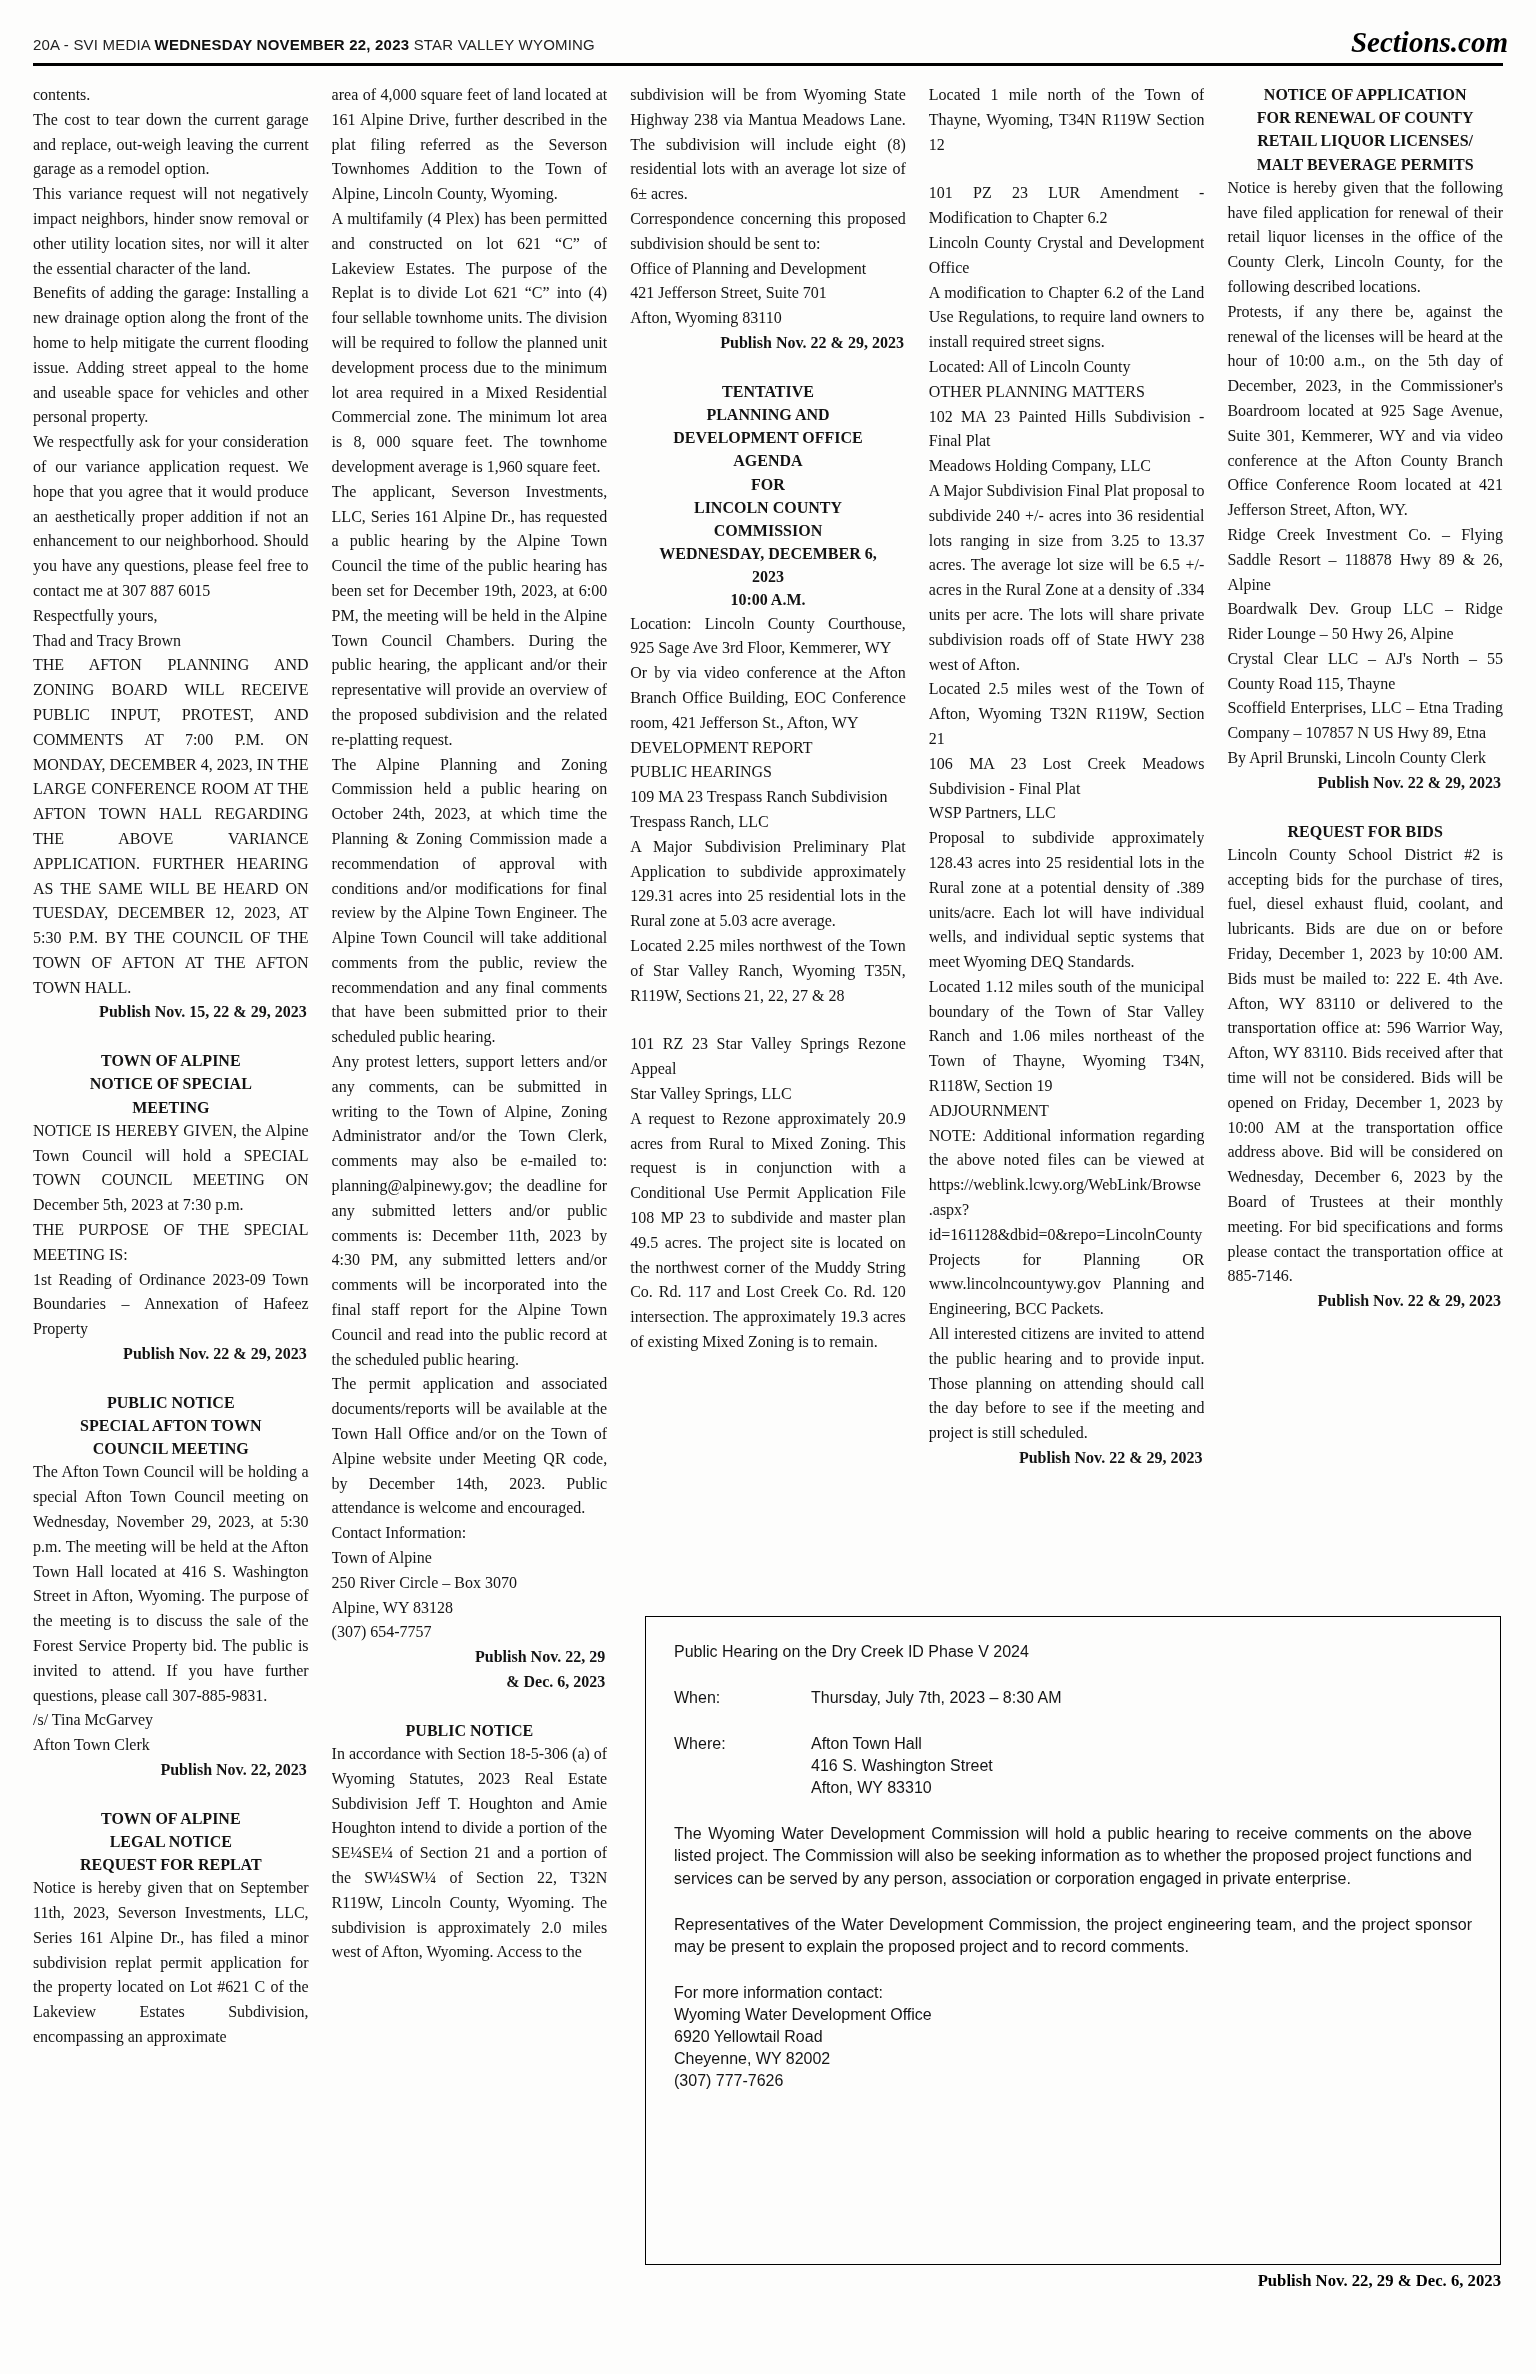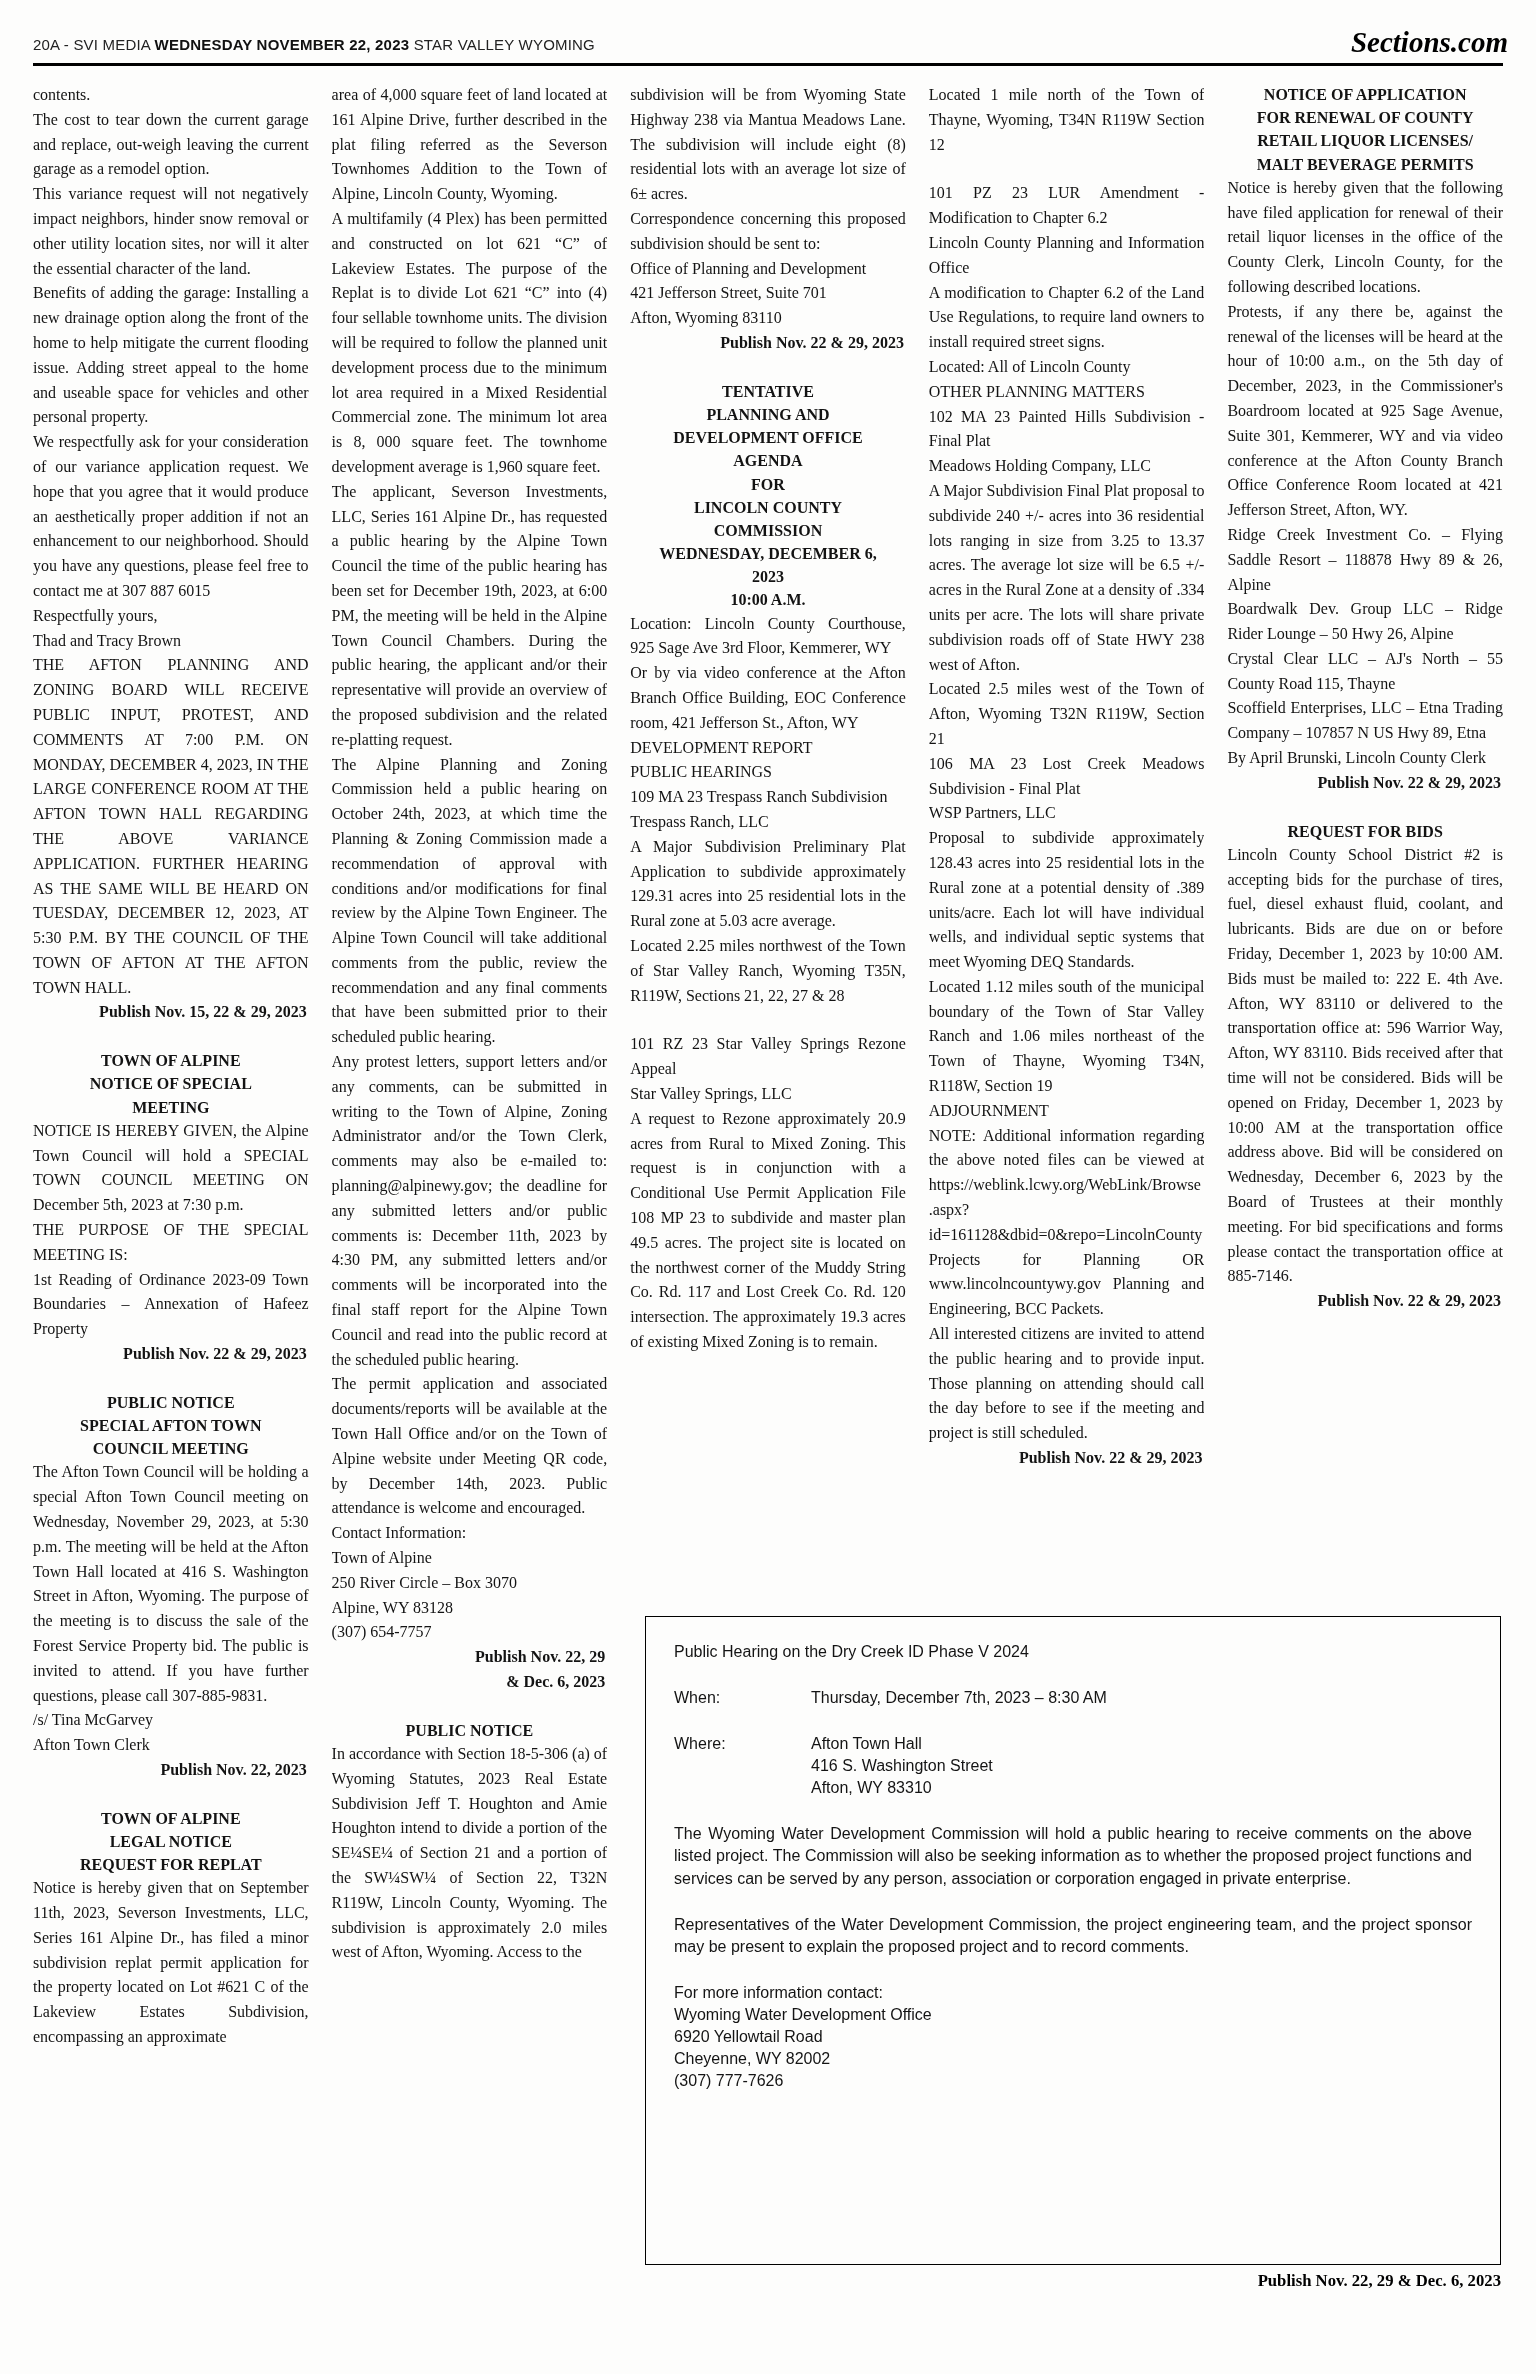--- a/index.html
+++ b/index.html
@@ -141,21 +141,21 @@
         <div class="blk p">Trespass Ranch, LLC</div>
         <div class="blk p">A Major Subdivision Preliminary Plat Application to subdivide approximately 129.31 acres into 25 residential lots in the Rural zone at 5.03 acre average.</div>
         <div class="blk p">Located 2.25 miles northwest of the Town of Star Valley Ranch, Wyoming T35N, R119W, Sections 21, 22, 27 &amp; 28</div>
         <div class="blk p gap">101 RZ 23 Star Valley Springs Rezone Appeal</div>
         <div class="blk p">Star Valley Springs, LLC</div>
         <div class="blk p">A request to Rezone approximately 20.9 acres from Rural to Mixed Zoning. This request is in conjunction with a Conditional Use Permit Application File 108 MP 23 to subdivide and master plan 49.5 acres. The project site is located on the northwest corner of the Muddy String Co. Rd. 117 and Lost Creek Co. Rd. 120 intersection. The approximately 19.3 acres of existing Mixed Zoning is to remain.</div>
       </div>
       <div class="col">
         <div class="blk p">Located 1 mile north of the Town of Thayne, Wyoming, T34N R119W Section 12</div>
         <div class="blk p gap">101 PZ 23 LUR Amendment - Modification to Chapter 6.2</div>
-        <div class="blk p">Lincoln County Planning and Information Office</div>
+        <div class="blk p">Lincoln County Crystal and Development Office</div>
         <div class="blk p">A modification to Chapter 6.2 of the Land Use Regulations, to require land owners to install required street signs.</div>
         <div class="blk p">Located: All of Lincoln County</div>
         <div class="blk p">OTHER PLANNING MATTERS</div>
         <div class="blk p">102 MA 23 Painted Hills Subdivision - Final Plat</div>
         <div class="blk p">Meadows Holding Company, LLC</div>
         <div class="blk p">A Major Subdivision Final Plat proposal to subdivide 240 +/- acres into 36 residential lots ranging in size from 3.25 to 13.37 acres. The average lot size will be 6.5 +/- acres in the Rural Zone at a density of .334 units per acre. The lots will share private subdivision roads off of State HWY 238 west of Afton.</div>
         <div class="blk p">Located 2.5 miles west of the Town of Afton, Wyoming T32N R119W, Section 21</div>
         <div class="blk p">106 MA 23 Lost Creek Meadows Subdivision - Final Plat</div>
         <div class="blk p">WSP Partners, LLC</div>
         <div class="blk p">Proposal to subdivide approximately 128.43 acres into 25 residential lots in the Rural zone at a potential density of .389 units/acre. Each lot will have individual wells, and individual septic systems that meet Wyoming DEQ Standards.</div>
@@ -182,21 +182,21 @@
         <div class="blk h">REQUEST FOR BIDS</div>
         <div class="blk p">Lincoln County School District #2 is accepting bids for the purchase of tires, fuel, diesel exhaust fluid, coolant, and lubricants. Bids are due on or before Friday, December 1, 2023 by 10:00 AM. Bids must be mailed to: 222 E. 4th Ave. Afton, WY 83110 or delivered to the transportation office at: 596 Warrior Way, Afton, WY 83110. Bids received after that time will not be considered. Bids will be opened on Friday, December 1, 2023 by 10:00 AM at the transportation office address above. Bid will be considered on Wednesday, December 6, 2023 by the Board of Trustees at their monthly meeting. For bid specifications and forms please contact the transportation office at 885-7146.</div>
         <div class="blk pub">Publish Nov. 22 &amp; 29, 2023</div>
       </div>
     </main>
 
   <section class="notice-box">
     <div class="box-title">Public Hearing on the Dry Creek ID Phase V 2024</div>
     <div class="box-row">
       <div class="box-label">When:</div>
-      <div class="box-value">Thursday, December 7th, 2023 – 8:30 AM</div>
+      <div class="box-value">Thursday, July 7th, 2023 – 8:30 AM</div>
     </div>
     <div class="box-row">
       <div class="box-label">Where:</div>
       <div class="box-value">Afton Town Hall
 416 S. Washington Street
 Afton, WY 83310</div>
     </div>
     <div class="box-para">The Wyoming Water Development Commission will hold a public hearing to receive comments on the above listed project. The Commission will also be seeking information as to whether the proposed project functions and services can be served by any person, association or corporation engaged in private enterprise.</div>
     <div class="box-para">Representatives of the Water Development Commission, the project engineering team, and the project sponsor may be present to explain the proposed project and to record comments.</div>
     <div class="box-contact-line">For more information contact:</div>

